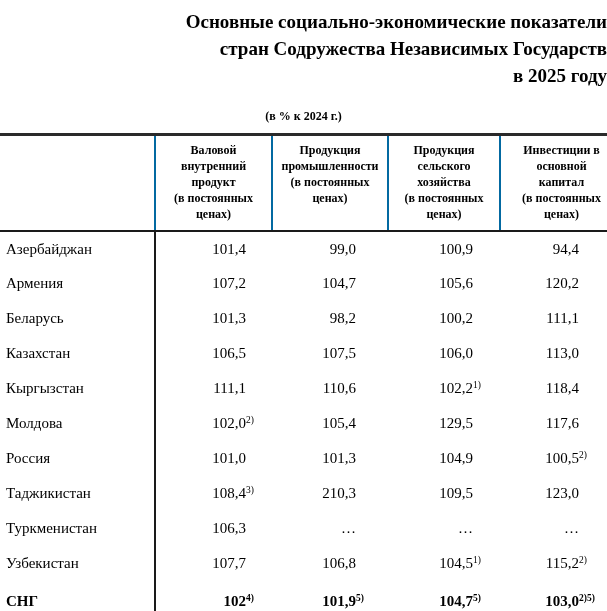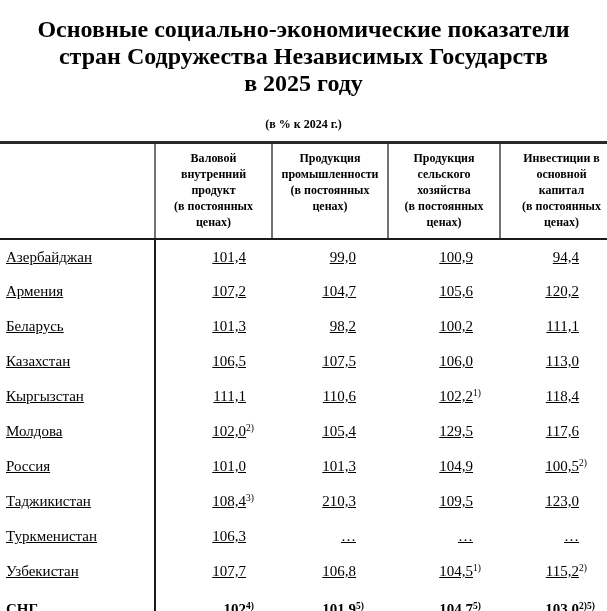--- a/index.html
+++ b/index.html
@@ -2,22 +2,22 @@
 <html><head>
 <meta charset="utf-8">
 <style>
   html, body { margin:0; padding:0; background:#ffffff; }
   .page {
     position:relative; width:607px; height:611px; overflow:hidden;
     background:#ffffff; color:#000;
     font-family:"Liberation Serif","DejaVu Serif",serif;
   }
   .title {
-    margin-top:16px; text-align:center; font-weight:bold;
-    font-size:24px; line-height:27px;
+    margin-top:8px; text-align:right; font-weight:bold;
+    font-size:19px; line-height:27px;
   }
   .subtitle {
     margin-top:20px; text-align:center; font-weight:bold; font-size:12px;
   }
   table.ind {
     border-collapse:collapse; table-layout:fixed;
     width:622px; margin-top:9px;
   }
   col.w-name { width:155px; }
   col.w-c1 { width:117px; }
@@ -25,23 +25,23 @@
   col.w-c3 { width:112px; }
   col.w-c4 { width:122px; }
   thead th {
     border-top:3px solid #2a2a2a;
     border-bottom:2px solid #1a1a1a;
     font-weight:bold; font-size:12px; line-height:16px;
     vertical-align:top; text-align:center;
     padding:6px 1px 8px 1px;
   }
   thead th.c1, thead th.c2, thead th.c3, thead th.c4 {
-    border-left:2px solid #737373;
+    border-left:2px solid #0369a1;
   }
-  tbody td { font-size:15px; vertical-align:middle;text-decoration:underline; }
+  tbody td { font-size:15px; vertical-align:middle; }
   tbody tr { height:35px; }
   tbody tr.total { height:40px; }
   tbody tr.total td { font-weight:bold; }
   td.name { text-align:left; padding-left:6px; }
   td.num { text-align:right; white-space:nowrap; }
   td.c1 { border-left:2px solid #1a1a1a; }
   td.num.c1 { padding-right:26px; }
   td.num.c2 { padding-right:32px; }
   td.num.c3 { padding-right:27px; }
   td.num.c4 { padding-right:43px; }

